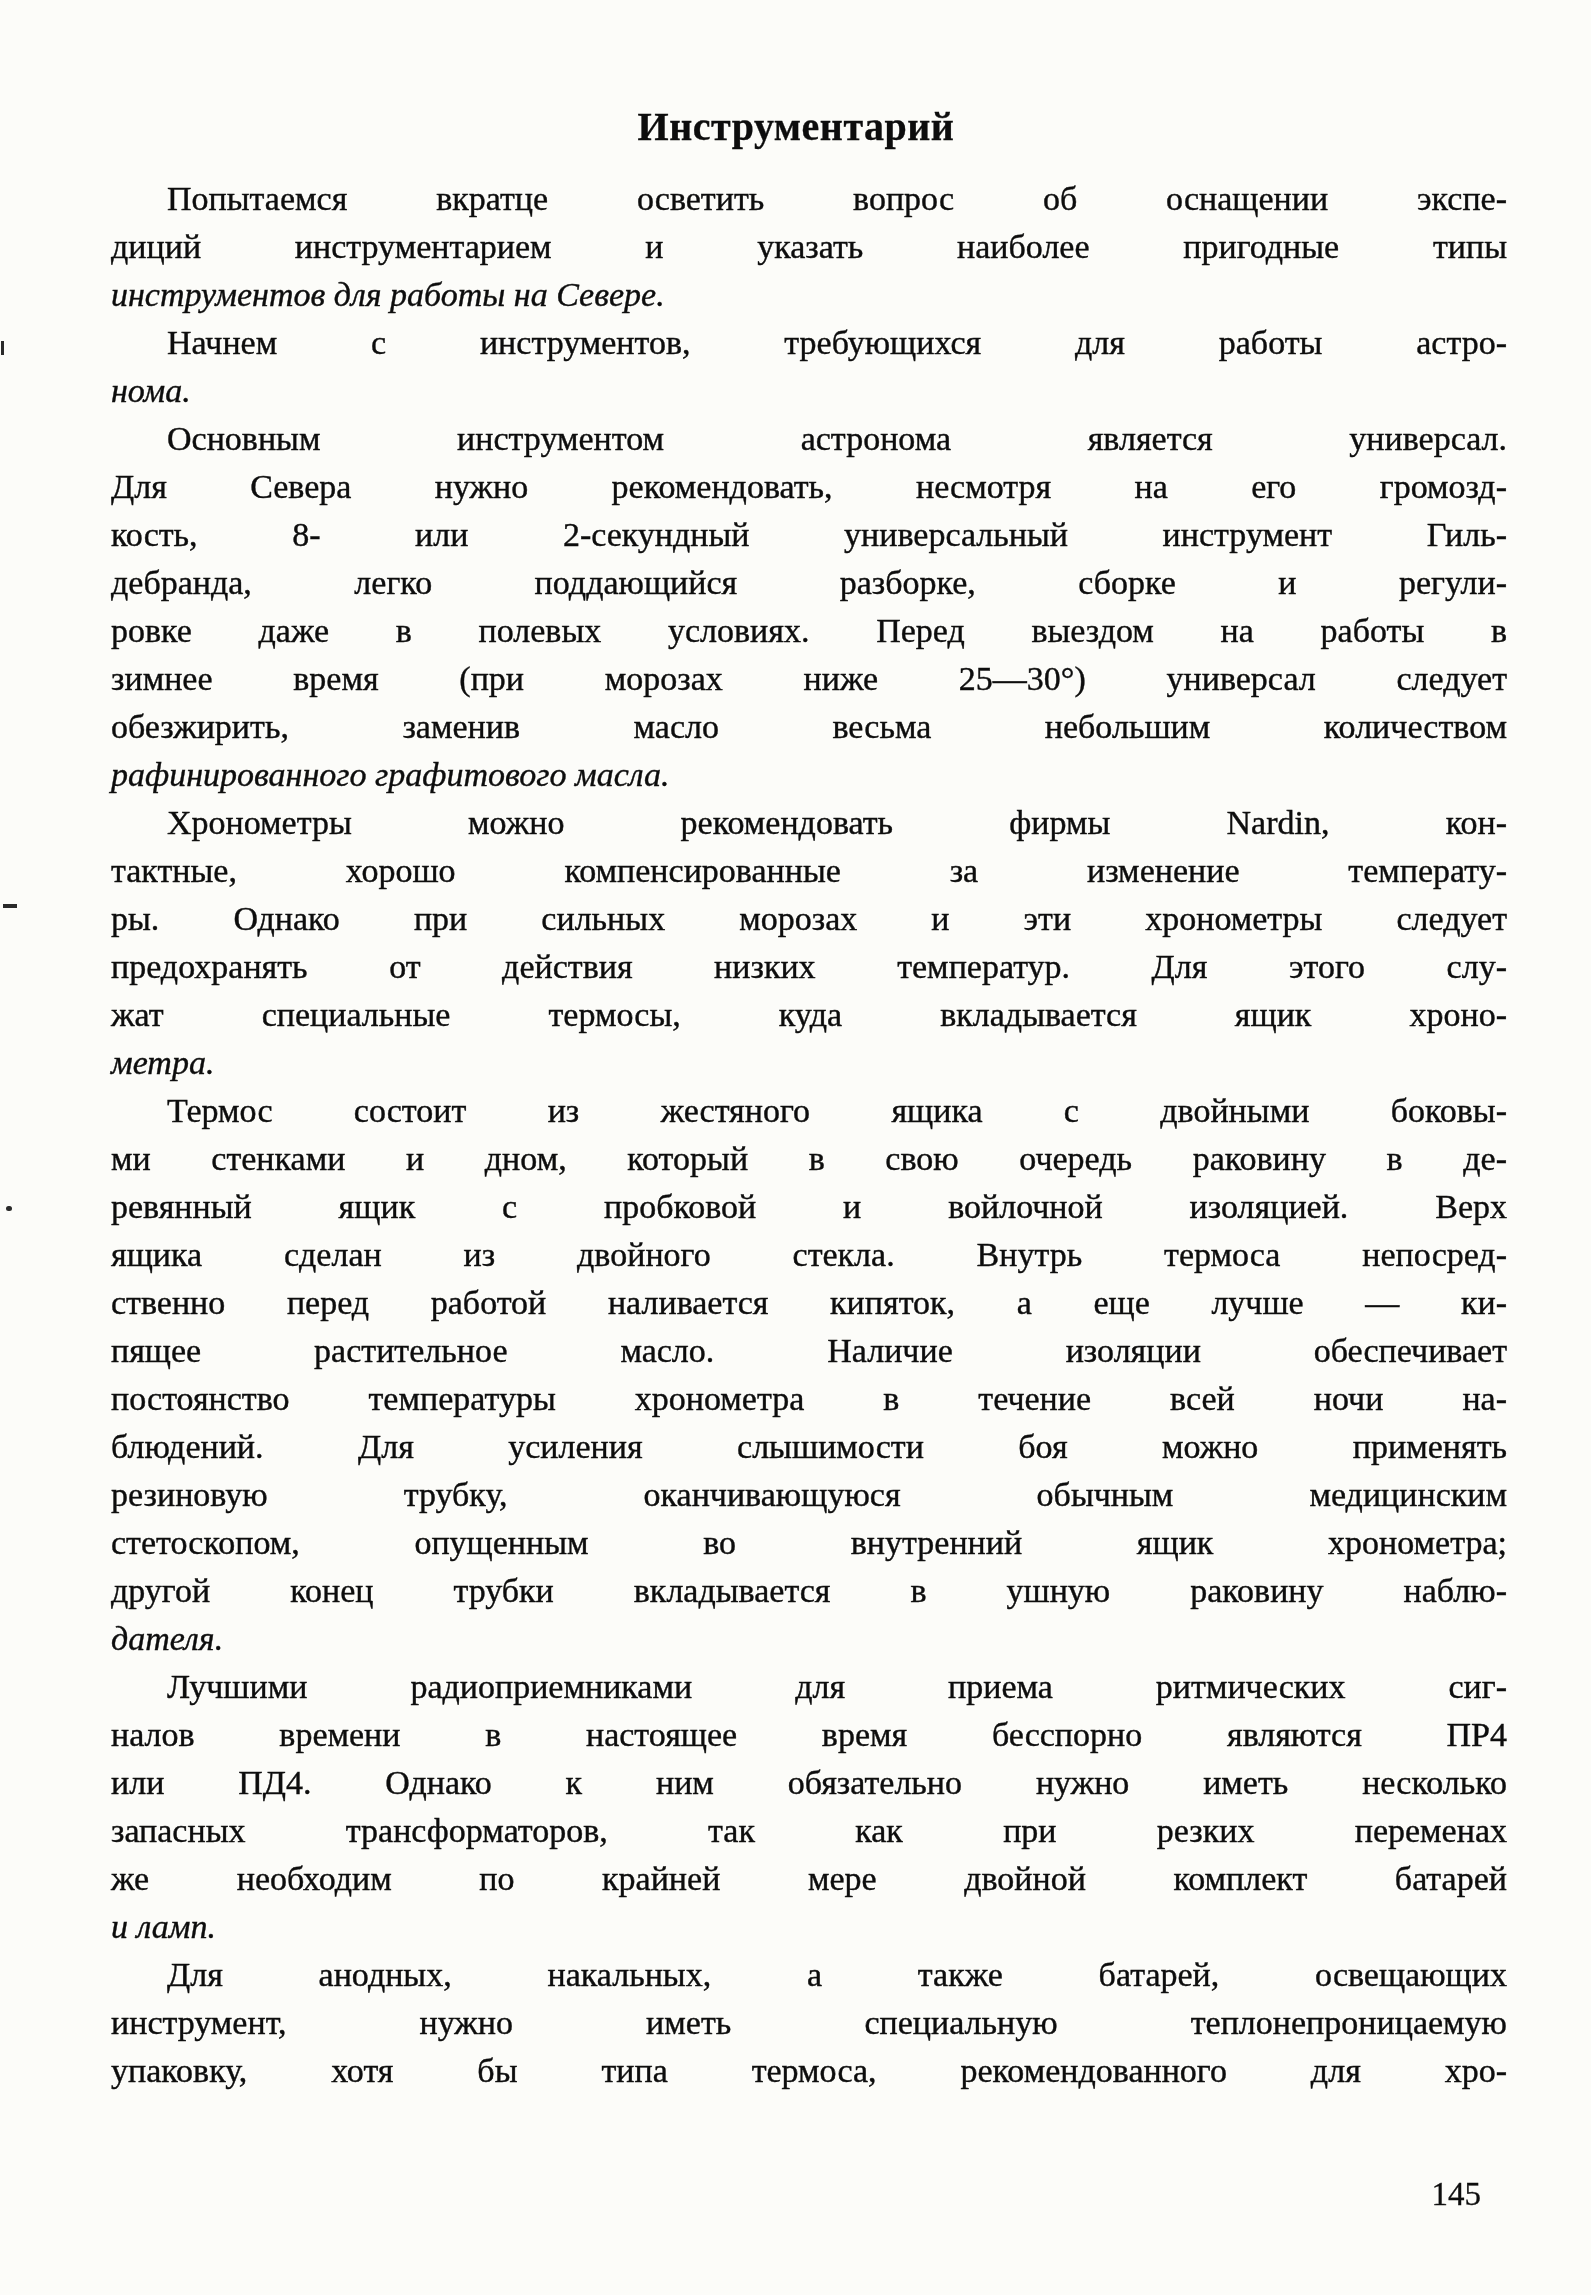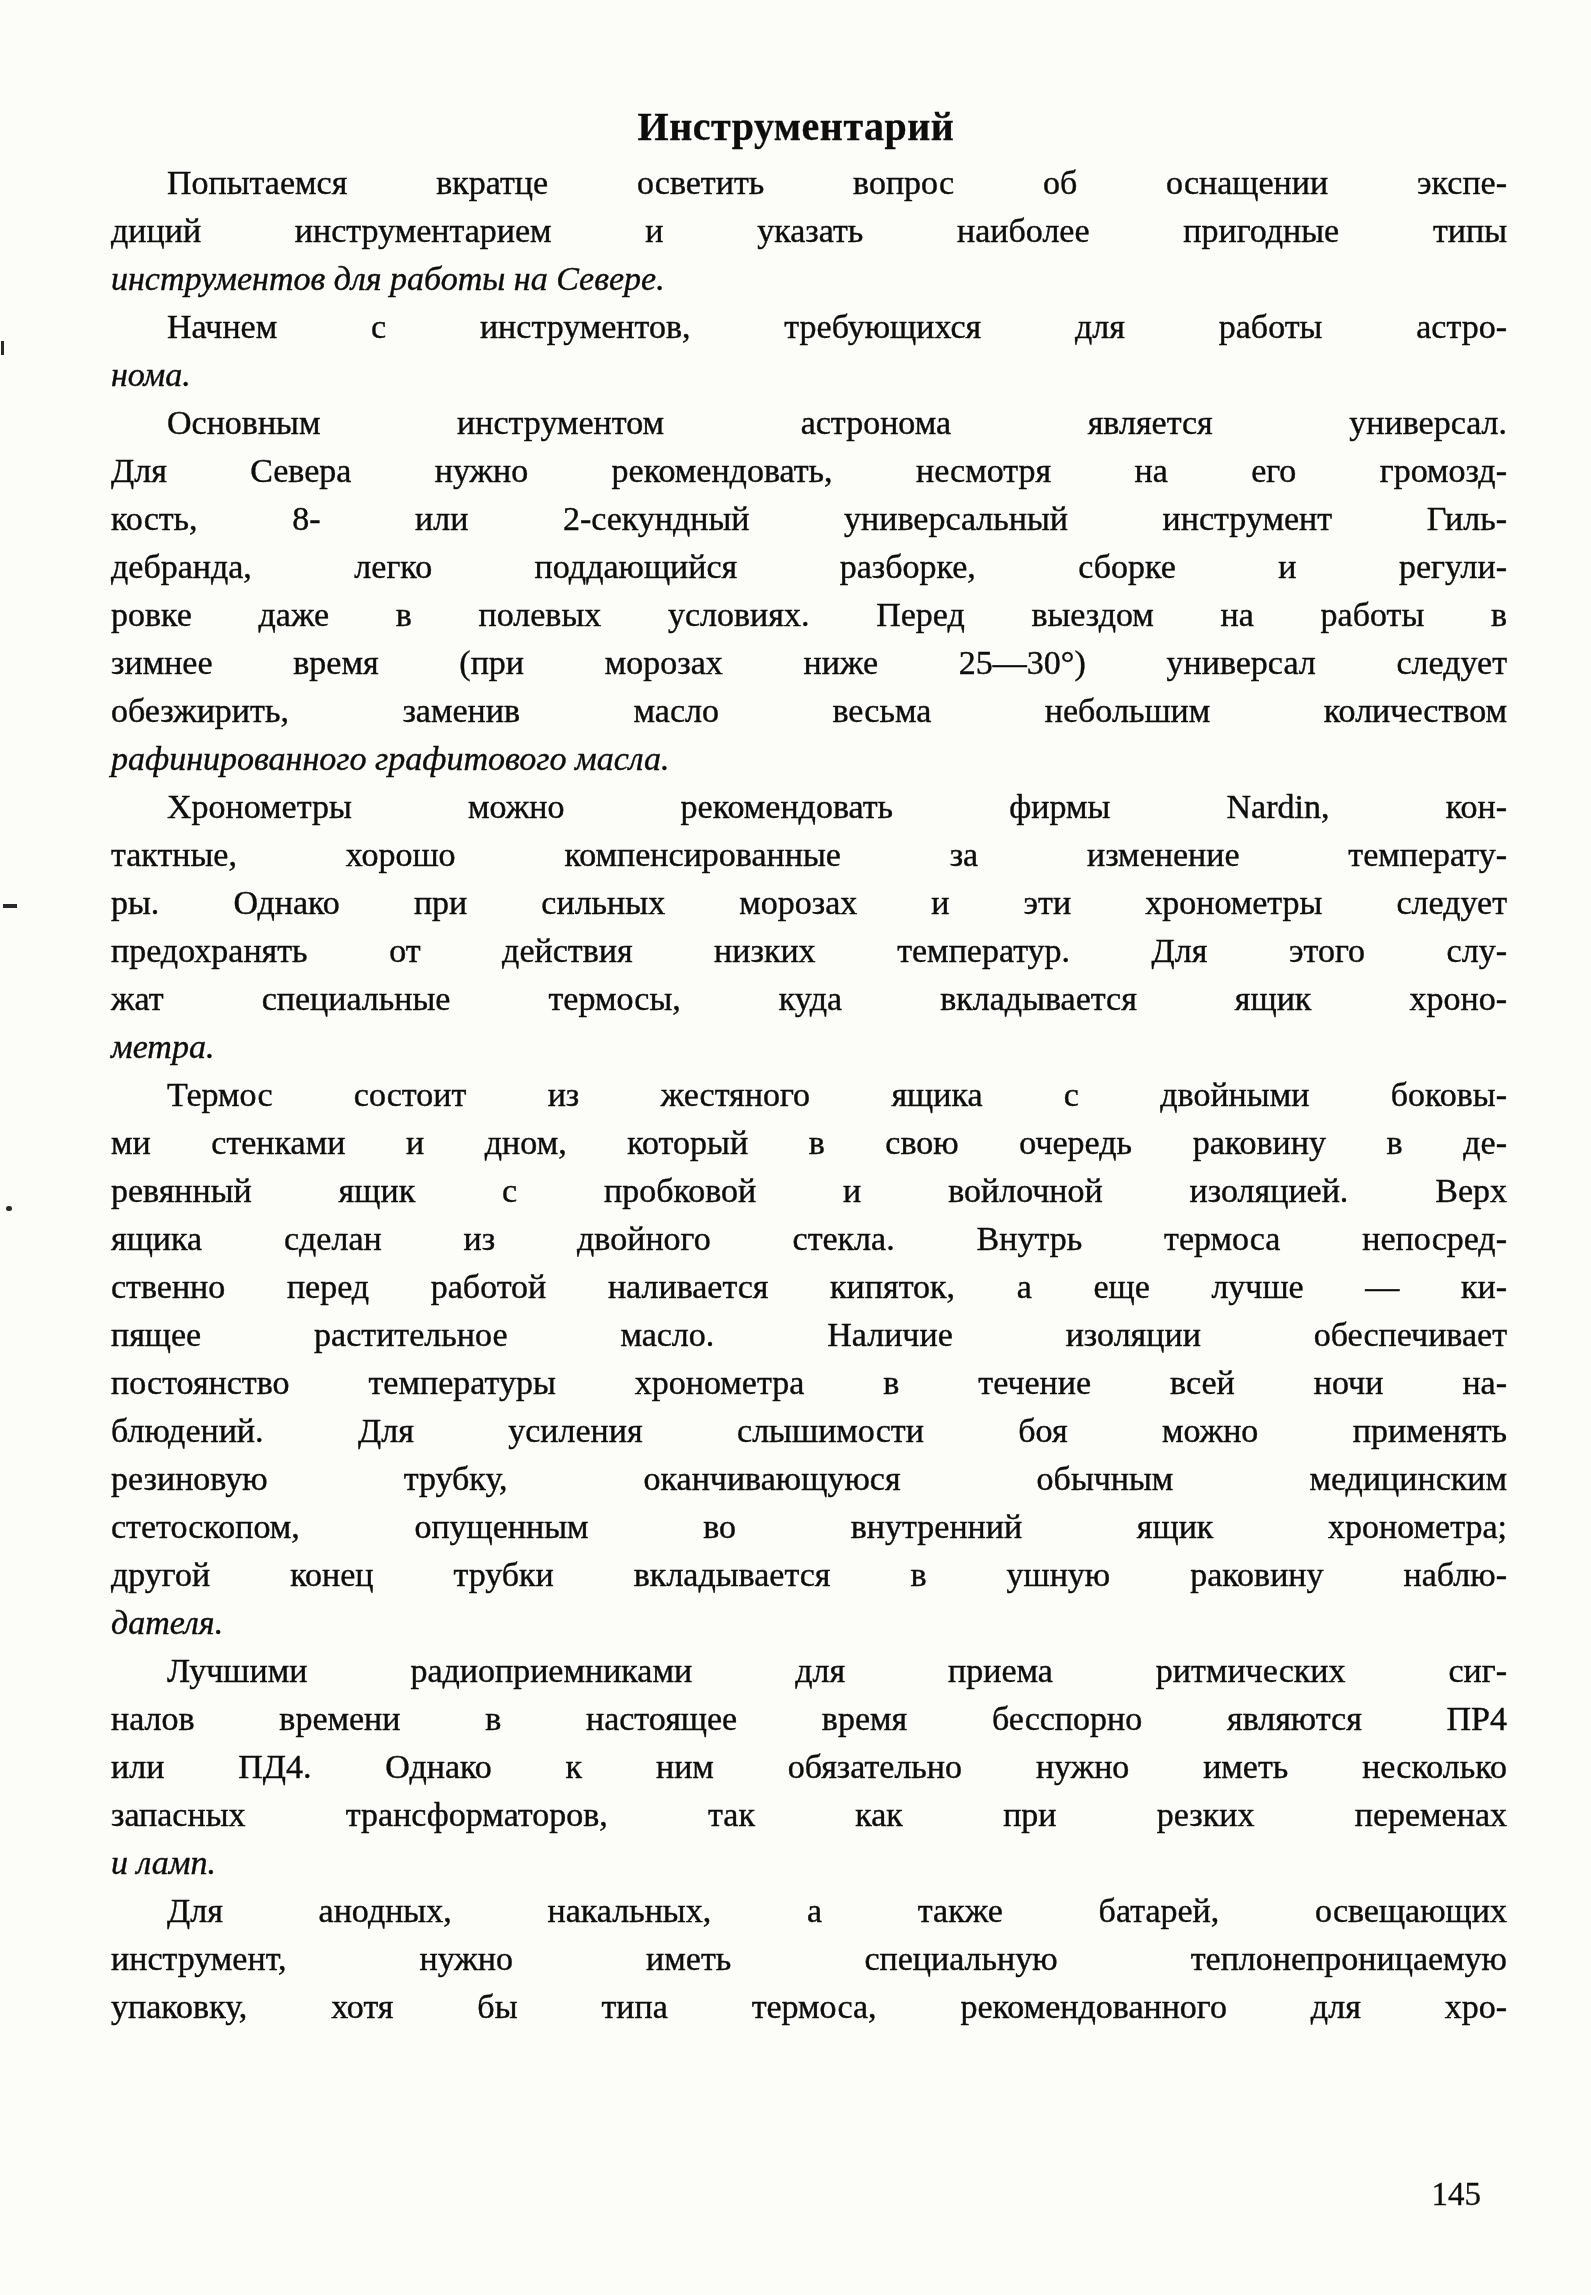--- a/index.html
+++ b/index.html
@@ -27,21 +27,21 @@
     width: 100%;
     text-align: center;
     font-size: 40px;
     font-weight: bold;
     letter-spacing: 0.5px;
     margin-top: 24px;
     -webkit-text-stroke: 0.3px #0d0d0d;
   }
   .text-block {
     position: absolute;
-    top: 159px;
+    top: 175px;
     left: 111px;
     width: 1396px;
     font-size: 34px;
     line-height: 48px;
     -webkit-text-stroke: 0.4px #111;
   }
   .line {
     text-align: justify;
     text-align-last: justify;
     height: 48px;
@@ -120,20 +120,21 @@
       <div class="line">постоянство температуры хронометра в течение всей ночи на-</div>
       <div class="line">блюдений. Для усиления слышимости боя можно применять</div>
       <div class="line">резиновую трубку, оканчивающуюся обычным медицинским</div>
       <div class="line">стетоскопом, опущенным во внутренний ящик хронометра;</div>
       <div class="line">другой конец трубки вкладывается в ушную раковину наблю-</div>
       <div class="line plain">дателя.</div>
       <div class="line indent">Лучшими радиоприемниками для приема ритмических сиг-</div>
       <div class="line">налов времени в настоящее время бесспорно являются ПР4</div>
       <div class="line">или ПД4. Однако к ним обязательно нужно иметь несколько</div>
       <div class="line">запасных трансформаторов, так как при резких переменах</div>
+      <div class="line">же необходим по крайней мере двойной комплект батарей</div>
       <div class="line plain">и ламп.</div>
       <div class="line indent">Для анодных, накальных, а также батарей, освещающих</div>
       <div class="line">инструмент, нужно иметь специальную теплонепроницаемую</div>
       <div class="line">упаковку, хотя бы типа термоса, рекомендованного для хро-</div>
     </div>
 
   <div class="page-number">145</div>
 
   <div class="speck speck-tick"></div>
   <div class="speck speck-dash"></div>

